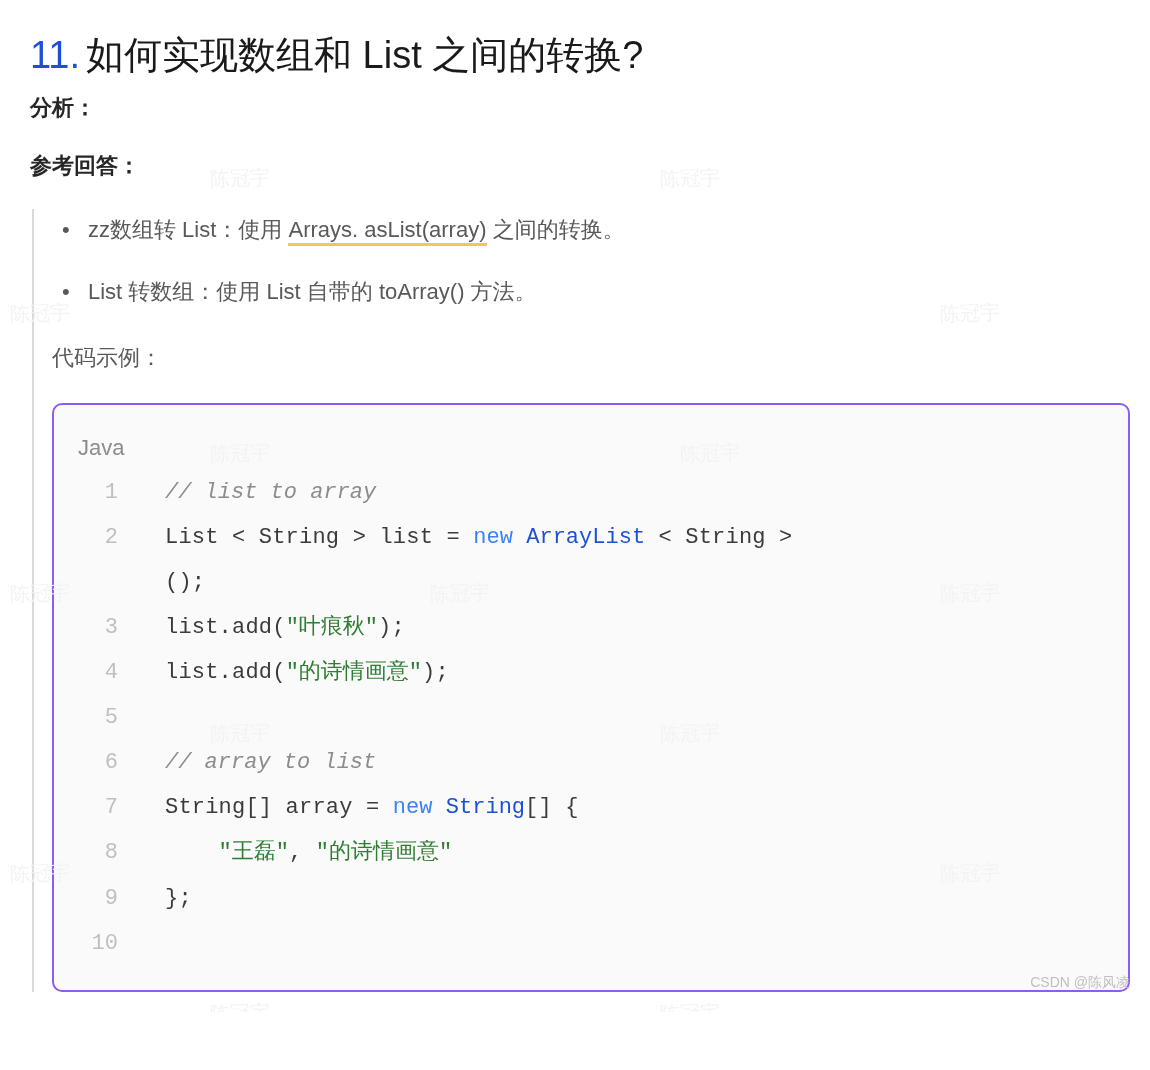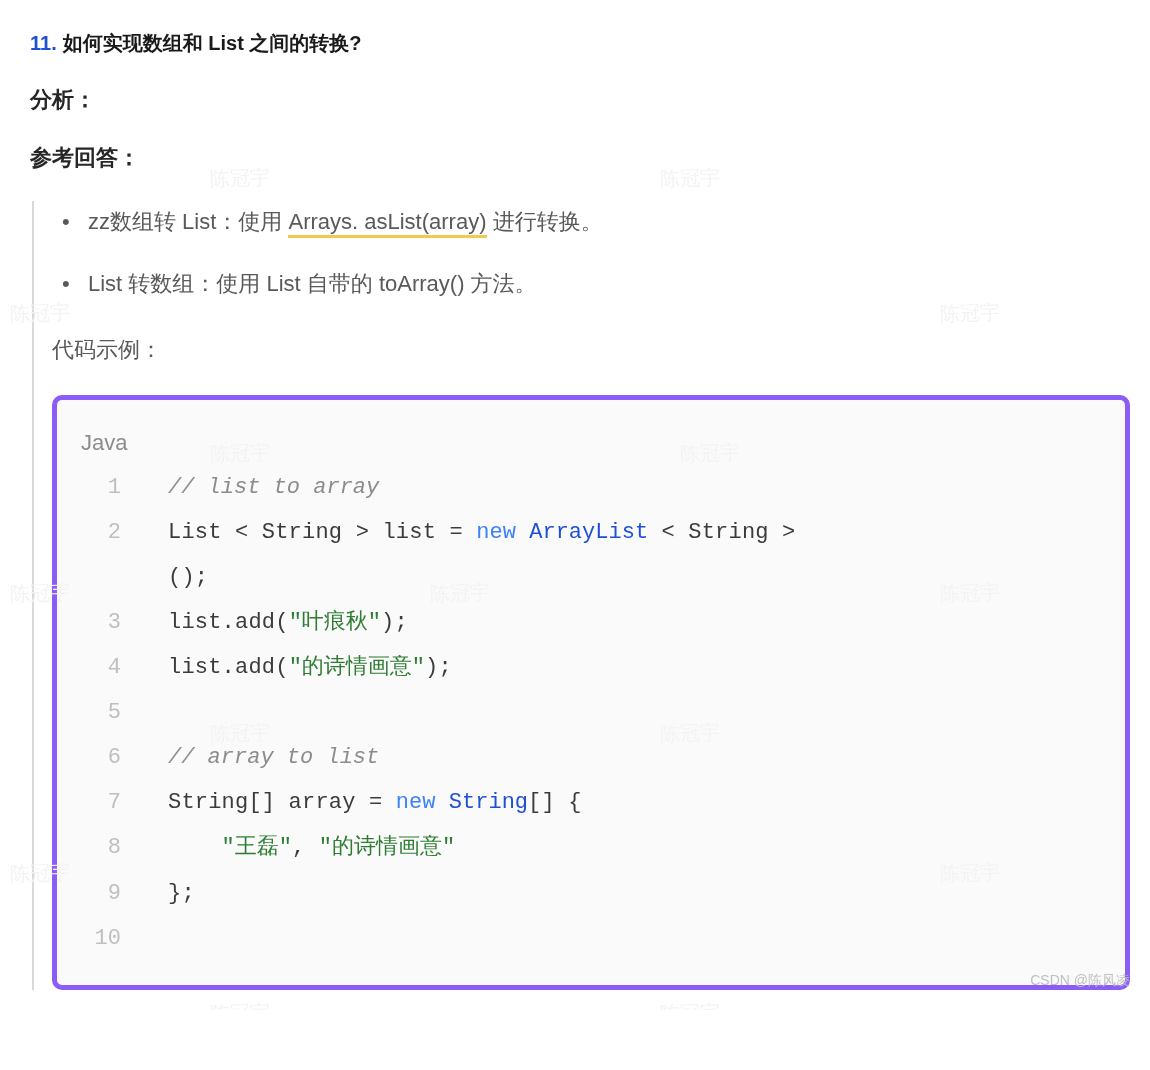--- a/index.html
+++ b/index.html
@@ -5,23 +5,23 @@
     * { box-sizing: border-box; margin: 0; padding: 0; }
     body {
       font-family: -apple-system, BlinkMacSystemFont, "PingFang SC", "Microsoft YaHei", sans-serif;
       background: #fff;
       padding: 30px 20px 20px 30px;
       color: #262626;
       width: 1150px;
       position: relative;
     }
     .heading {
-      font-size: 20px;
-      font-weight: 700;
-      margin-bottom: 28px;
+      font-size: 38px;
+      font-weight: 400;
+      margin-bottom: 12px;
       color: #1a1a1a;
     }
     .heading .number {
       color: #1e50d4;
       margin-right: 6px;
     }
     .sub-label {
       font-size: 22px;
       font-weight: 600;
       margin-bottom: 28px;
@@ -56,21 +56,21 @@
       border-bottom: 3px solid #f2c94c;
       padding-bottom: 1px;
       text-align: right;
     }
     .example-label {
       font-size: 22px;
       color: #595959;
       margin: 0 0 30px 0;
     }
     .code-card {
-      border: 5px solid #8b5cf6;
+      border: 2px solid #8b5cf6;
       border-radius: 10px;
       background: #fafafa;
       padding: 20px 24px 24px 24px;
       font-family: "Menlo", "Consolas", "Courier New", monospace;
       font-size: 22px;
       line-height: 2.05;
       color: #262626;
       overflow-x: auto;
     }
     .code-lang {
@@ -121,21 +121,21 @@
 <h1 class="heading">
   <span class="number">11.</span><span>如何实现数组和 List 之间的转换?</span>
 </h1>
 
 <p class="sub-label">分析：</p>
 
 <p class="sub-label">参考回答：</p>
 
 <div class="blockquote">
   <ul class="points" id="bullet-list">
-      <li><span>zz数组转 List：使用 </span><span class="underlined">Arrays. asList(array)</span><span> 进行转换。</span></li>
+      <li><span>zz数组转 List：使用 </span><span class="underlined">Arrays. asList(array)</span><span> 之间的转换。</span></li>
       <li><span>List 转数组：使用 List 自带的 toArray() 方法。</span></li>
     </ul>
   <p class="example-label">代码示例：</p>
   <div class="code-card">
     <div class="code-lang">Java</div>
     <div id="code-lines">
         <div class="code-line"><span class="lineno">1</span><span class="code-text"><span class="tok-comment">// list to array</span></span></div>
         <div class="code-line"><span class="lineno">2</span><span class="code-text"><span class="tok-plain">List &lt; String &gt; list = </span><span class="tok-keyword">new</span><span class="tok-plain"> </span><span class="tok-type">ArrayList</span><span class="tok-plain"> &lt; String &gt; </span></span></div>
         <div class="code-line"><span class="lineno"></span><span class="code-text"><span class="tok-plain">();</span></span></div>
         <div class="code-line"><span class="lineno">3</span><span class="code-text"><span class="tok-plain">list.add(</span><span class="tok-string">"叶痕秋"</span><span class="tok-plain">);</span></span></div>

